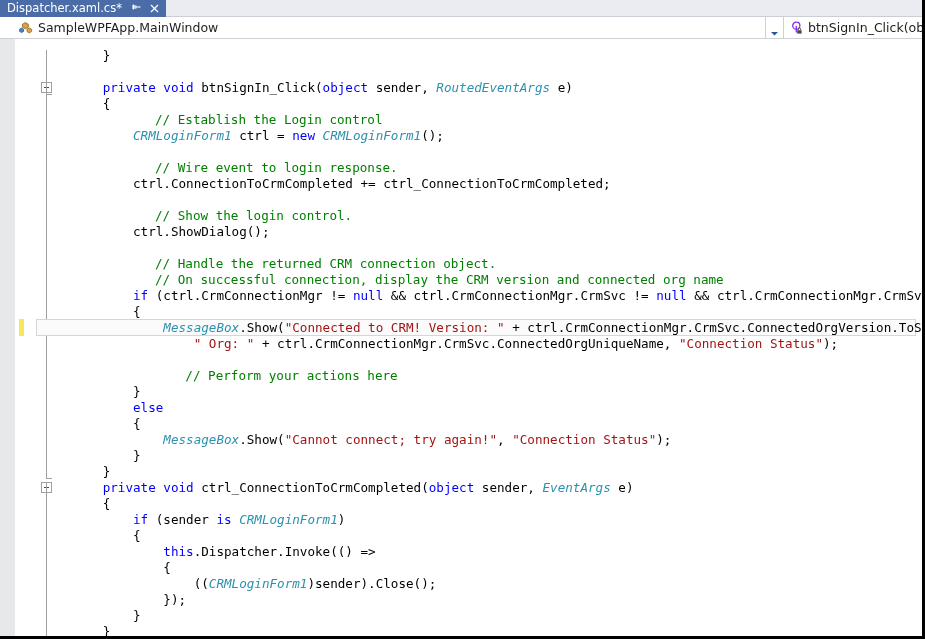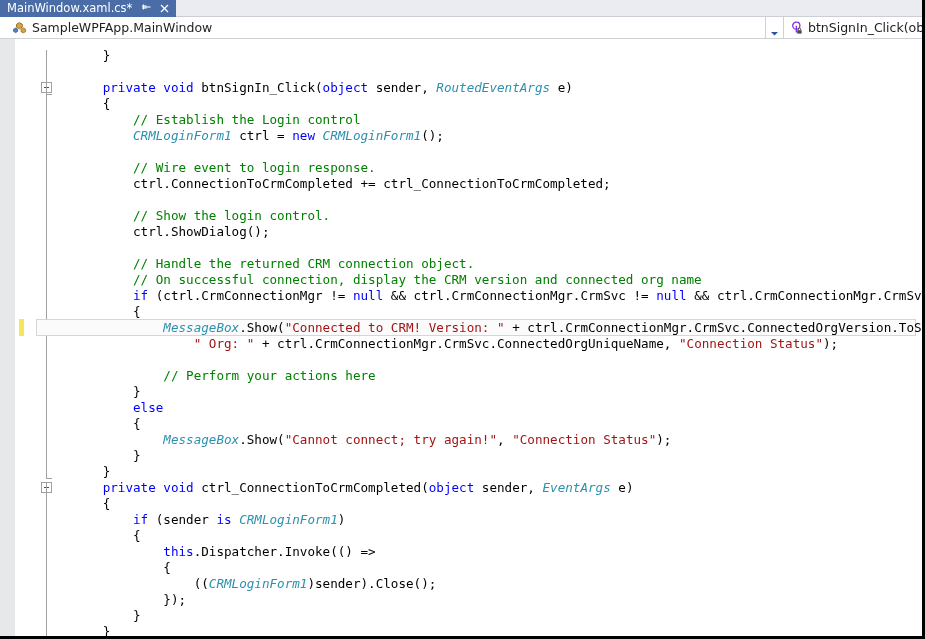--- a/index.html
+++ b/index.html
@@ -73,21 +73,21 @@
     font-size: 12.5px;
     color: #1e1e1e;
     font-family: "DejaVu Sans", sans-serif;
     white-space: nowrap;
     cursor: pointer;
   }
   .nav-combo-type {
     position: absolute; left: 0; top: 0;
     width: 766px;
     border-right: 1px solid #cfd0d6;
-    padding-left: 12px;
+    padding-left: 18px;
   }
   .nav-combo-arrow-box {
     position: absolute; left: 766px; top: 0;
     width: 17px; height: 21px;
     display: flex; align-items: center; justify-content: center;
     border-right: 1px solid #cfd0d6;
     cursor: pointer;
   }
   .nav-combo-member {
     position: absolute; left: 784px; top: 0;
@@ -172,32 +172,32 @@
     left: -6px;
     height: 17px;
     box-sizing: border-box;
     border: 1px solid #d6d6d6;
     background: #fbfbfb;
   }
 
   
   .kw   { color: #0000ff; }
   .typ  { color: #2b91af; font-style: italic; }
-  .cmt  { color: #008000; }
+  .cmt  { color: #008000; margin-left: 22px; }
   .str  { color: #a31515; }
   .pln  { color: #000000; }
 </style>
 </head>
 <body>
 
 <div class="vs-window">
 
   <div class="tabstrip">
     <div class="tab-active">
-      <span class="tab-title">MainWindow.xaml.cs*</span>
+      <span class="tab-title">Dispatcher.xaml.cs*</span>
       <span class="tab-pin">
         <svg viewBox="0 0 11 11" width="11" height="11">
           <g stroke="#ffffff" stroke-width="1.1" fill="none">
             <path d="M2.5 1.5 L2.5 6.5"></path>
             <path d="M1 3 L5.5 3"></path>
             <path d="M1 5 L5.5 5"></path>
             <path d="M3.5 4 L9.5 4"></path>
           </g>
         </svg>
       </span>

